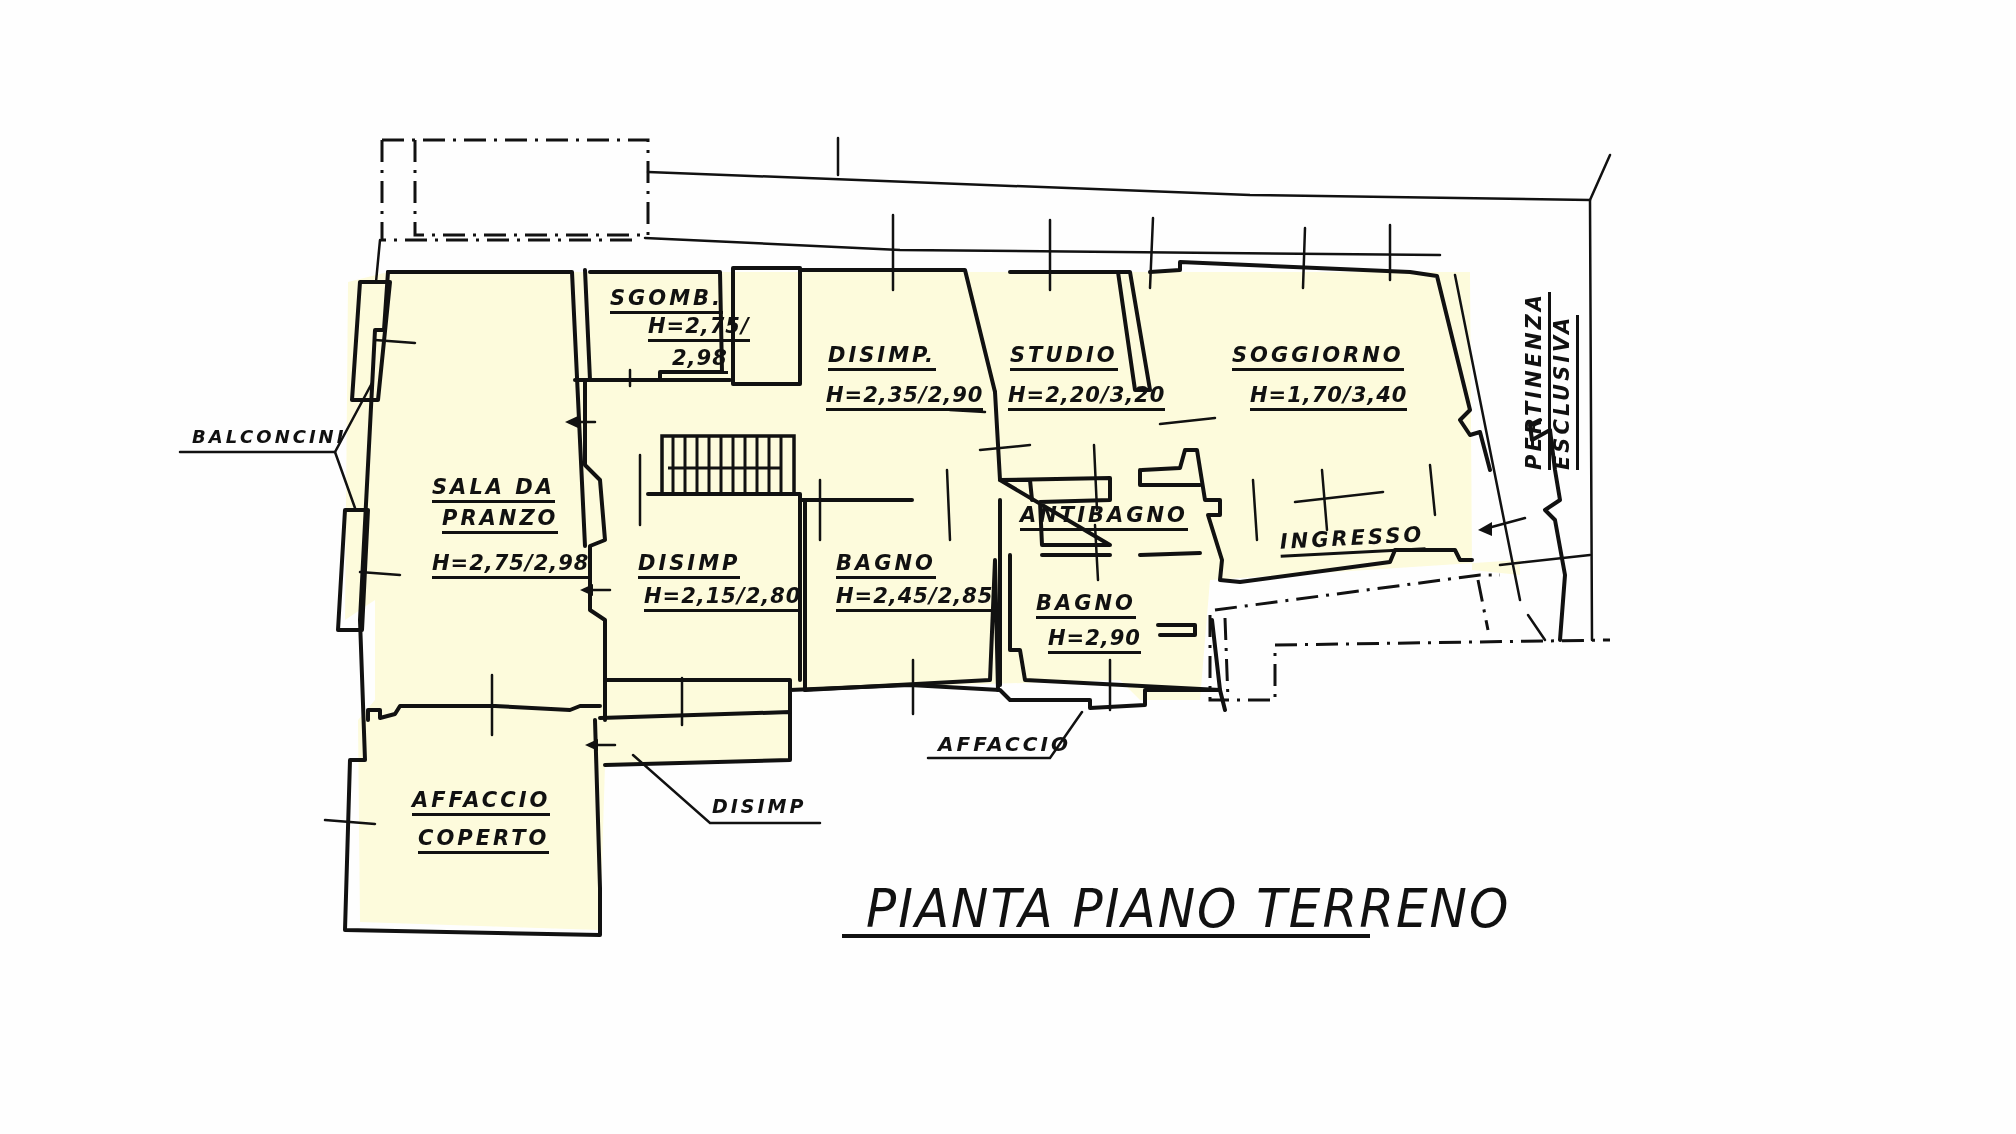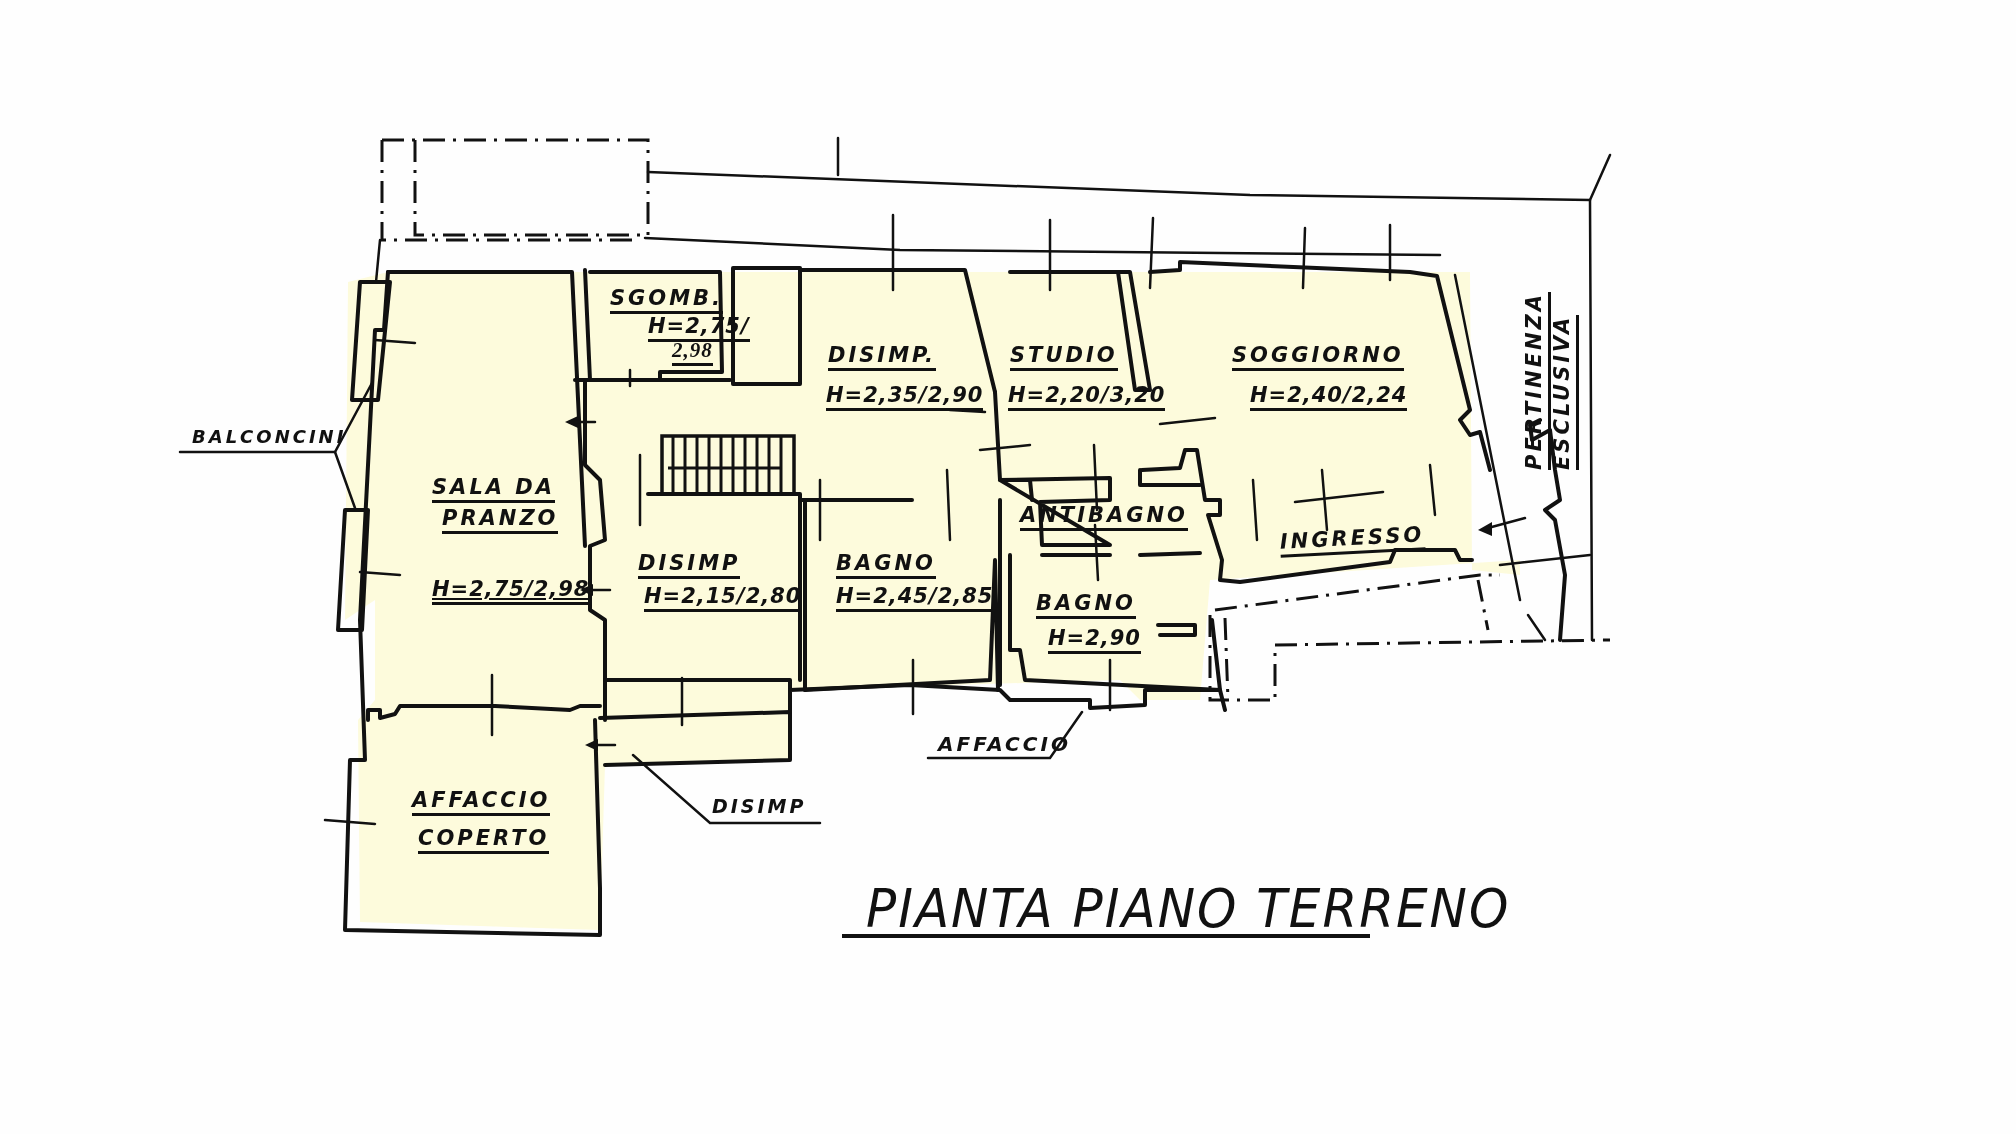--- a/index.html
+++ b/index.html
@@ -156,34 +156,34 @@
   <g>
     <polyline class="thin" points="180,452 335,452 372,383"></polyline>
     <line class="thin" x1="335" y1="452" x2="355" y2="508"></line>
     <polyline class="thin" points="820,823 710,823 633,755"></polyline>
     <polyline class="thin" points="928,758 1050,758 1082,712"></polyline>
   </g>
 </svg>
 
 <div class="lbl u" style="left:610px;top:288px;text-align:right;">SGOMB.</div>
 <div class="lbl u h" style="left:610px;top:316px;margin-left:38px;">H=2,75/</div>
-<div class="lbl u h" style="left:672px;top:340px;font-family:Liberation Serif, serif;">2,98</div>
+<div class="lbl u h" style="left:672px;top:348px;">2,98</div>
 
 <div class="lbl u" style="left:828px;top:345px;">DISIMP.</div>
 <div class="lbl u h" style="left:826px;top:385px;">H=2,35/2,90</div>
 
 <div class="lbl u" style="left:1010px;top:345px;">STUDIO</div>
 <div class="lbl u h" style="left:1008px;top:385px;">H=2,20/3,20</div>
 
 <div class="lbl u" style="left:1232px;top:345px;">SOGGIORNO</div>
-<div class="lbl u h" style="left:1250px;top:385px;">H=2,40/2,24</div>
+<div class="lbl u h" style="left:1250px;top:385px;">H=1,70/3,40</div>
 
 <div class="lbl u" style="left:432px;top:477px;">SALA DA</div>
 <div class="lbl u" style="left:442px;top:508px;">PRANZO</div>
-<div class="lbl u h" style="left:432px;top:579px;text-decoration:underline;">H=2,75/2,98</div>
+<div class="lbl u h" style="left:432px;top:553px;">H=2,75/2,98</div>
 
 <div class="lbl u" style="left:638px;top:553px;">DISIMP</div>
 <div class="lbl u h" style="left:644px;top:586px;">H=2,15/2,80</div>
 
 <div class="lbl u" style="left:836px;top:553px;">BAGNO</div>
 <div class="lbl u h" style="left:836px;top:586px;">H=2,45/2,85</div>
 
 <div class="lbl u" style="left:1020px;top:505px;text-align:center;">ANTIBAGNO</div>
 
 <div class="lbl u" style="left:1036px;top:593px;">BAGNO</div>

